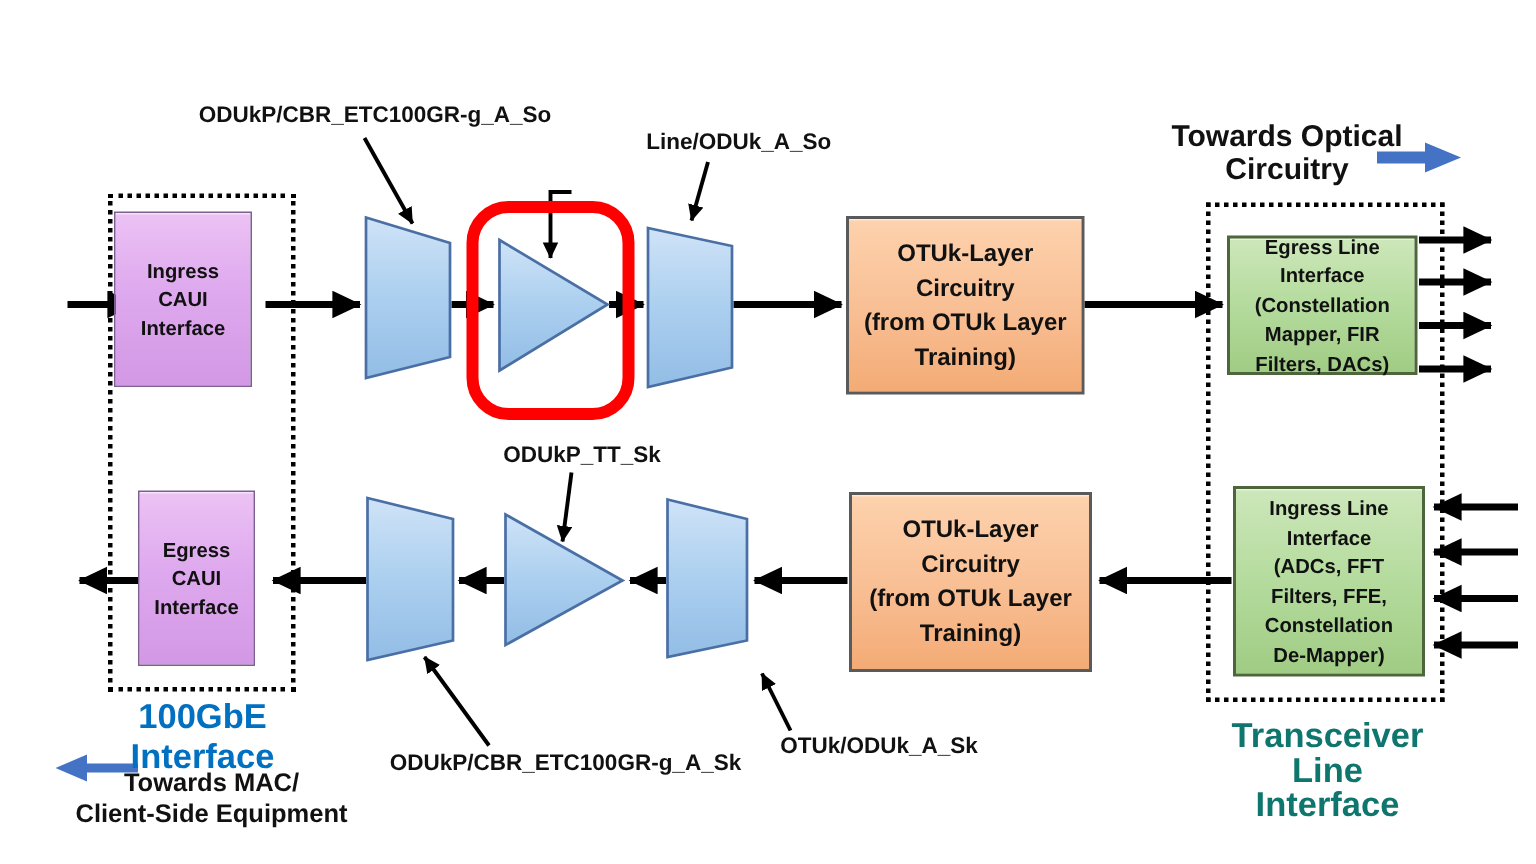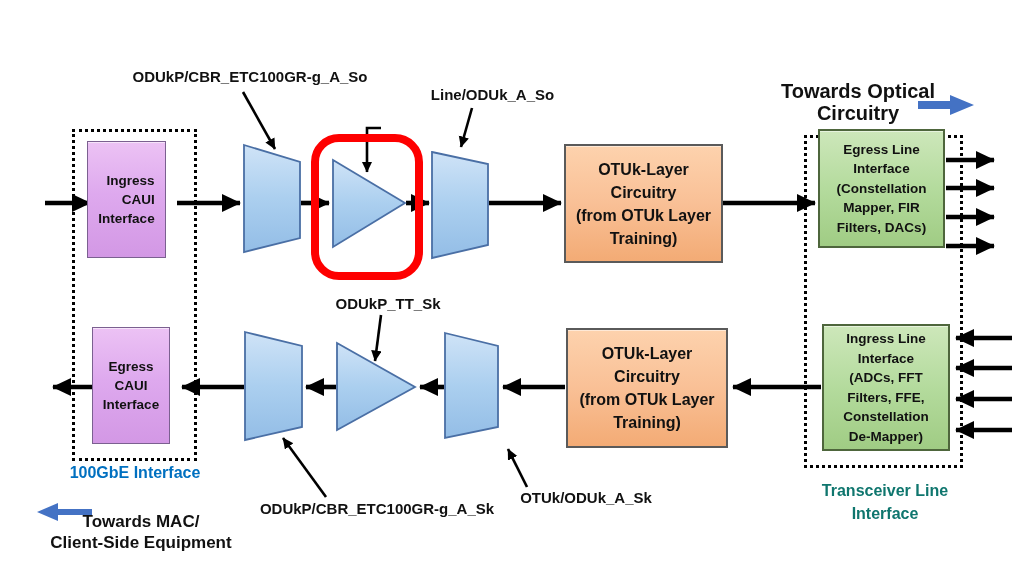--- a/index.html
+++ b/index.html
@@ -22,21 +22,21 @@
     background:linear-gradient(180deg,#fdd2ad 0%,#f9c096 50%,#f3ab75 100%);
     border:2px solid #5a5a5a;box-shadow:inset 0 1px 0 rgba(255,255,255,.5);
     font-size:16px;line-height:23px;
   }
   .green{
     background:linear-gradient(180deg,#cde7ba 0%,#b4db9d 50%,#a0cc84 100%);
     border:2px solid #4e663c;box-shadow:inset 0 1px 0 rgba(255,255,255,.5);
     font-size:13.5px;line-height:19.5px;
   }
   .lbl{font-weight:bold;color:#111;text-align:center;font-size:15px;white-space:pre-line;}
-  .lbl-blue{font-weight:bold;text-align:center;font-size:16px;white-space:pre-line;}
+  .lbl-blue{font-weight:bold;text-align:center;font-size:23px;white-space:pre-line;}
   .red-ring{border:8px solid #fe0000;border-radius:28px;box-sizing:border-box;background:transparent;}
   svg{display:block;}
 </style>
 </head>
 <body>
 
 <div id="stage">
 
   <div class="abs dotted-rect" style="left:72px;top:129px;width:125px;height:332px;"></div>
   <div class="abs dotted-rect" style="left:804px;top:135px;width:159px;height:333px;"></div>
@@ -97,37 +97,37 @@
       <line x1="472" y1="108" x2="461" y2="147" marker-end="url(#ah)"></line>
       <line x1="381" y1="315" x2="375" y2="361" marker-end="url(#ah)"></line>
       <line x1="326" y1="497" x2="283" y2="438" marker-end="url(#ah)"></line>
       <line x1="527" y1="487" x2="508" y2="449" marker-end="url(#ah)"></line>
     </g>
 
     <polygon fill="#4472c4" points="918,101 950,101 950,95 974,105 950,115 950,109 918,109"></polygon>
     <polygon fill="#4472c4" points="92,509 58,509 58,503 37,512 58,521 58,515 92,515"></polygon>
   </svg>
 
-  <div class="abs node purple" style="left:87px;top:141px;width:79px;height:117px;text-align:right;">Ingress
+  <div class="abs node purple" style="left:76px;top:141px;width:92px;height:117px;">Ingress
 CAUI
 Interface</div>
   <div class="abs node purple" style="left:92px;top:327px;width:78px;height:117px;">Egress
 CAUI
 Interface</div>
 
   <div class="abs node orange" style="left:564px;top:144px;width:159px;height:119px;">OTUk-Layer
 Circuitry
 (from OTUk Layer
 Training)</div>
   <div class="abs node orange" style="left:566px;top:328px;width:162px;height:120px;">OTUk-Layer
 Circuitry
 (from OTUk Layer
 Training)</div>
 
-  <div class="abs node green" style="left:818px;top:129px;width:127px;height:119px;">Egress Line
+  <div class="abs node green" style="left:818px;top:157px;width:127px;height:93px;">Egress Line
 Interface
 (Constellation
 Mapper,  FIR
 Filters, DACs)</div>
   <div class="abs node green" style="left:822px;top:324px;width:128px;height:127px;">Ingress Line
 Interface
 (ADCs,  FFT
 Filters,  FFE,
 Constellation
 De-Mapper)</div>

